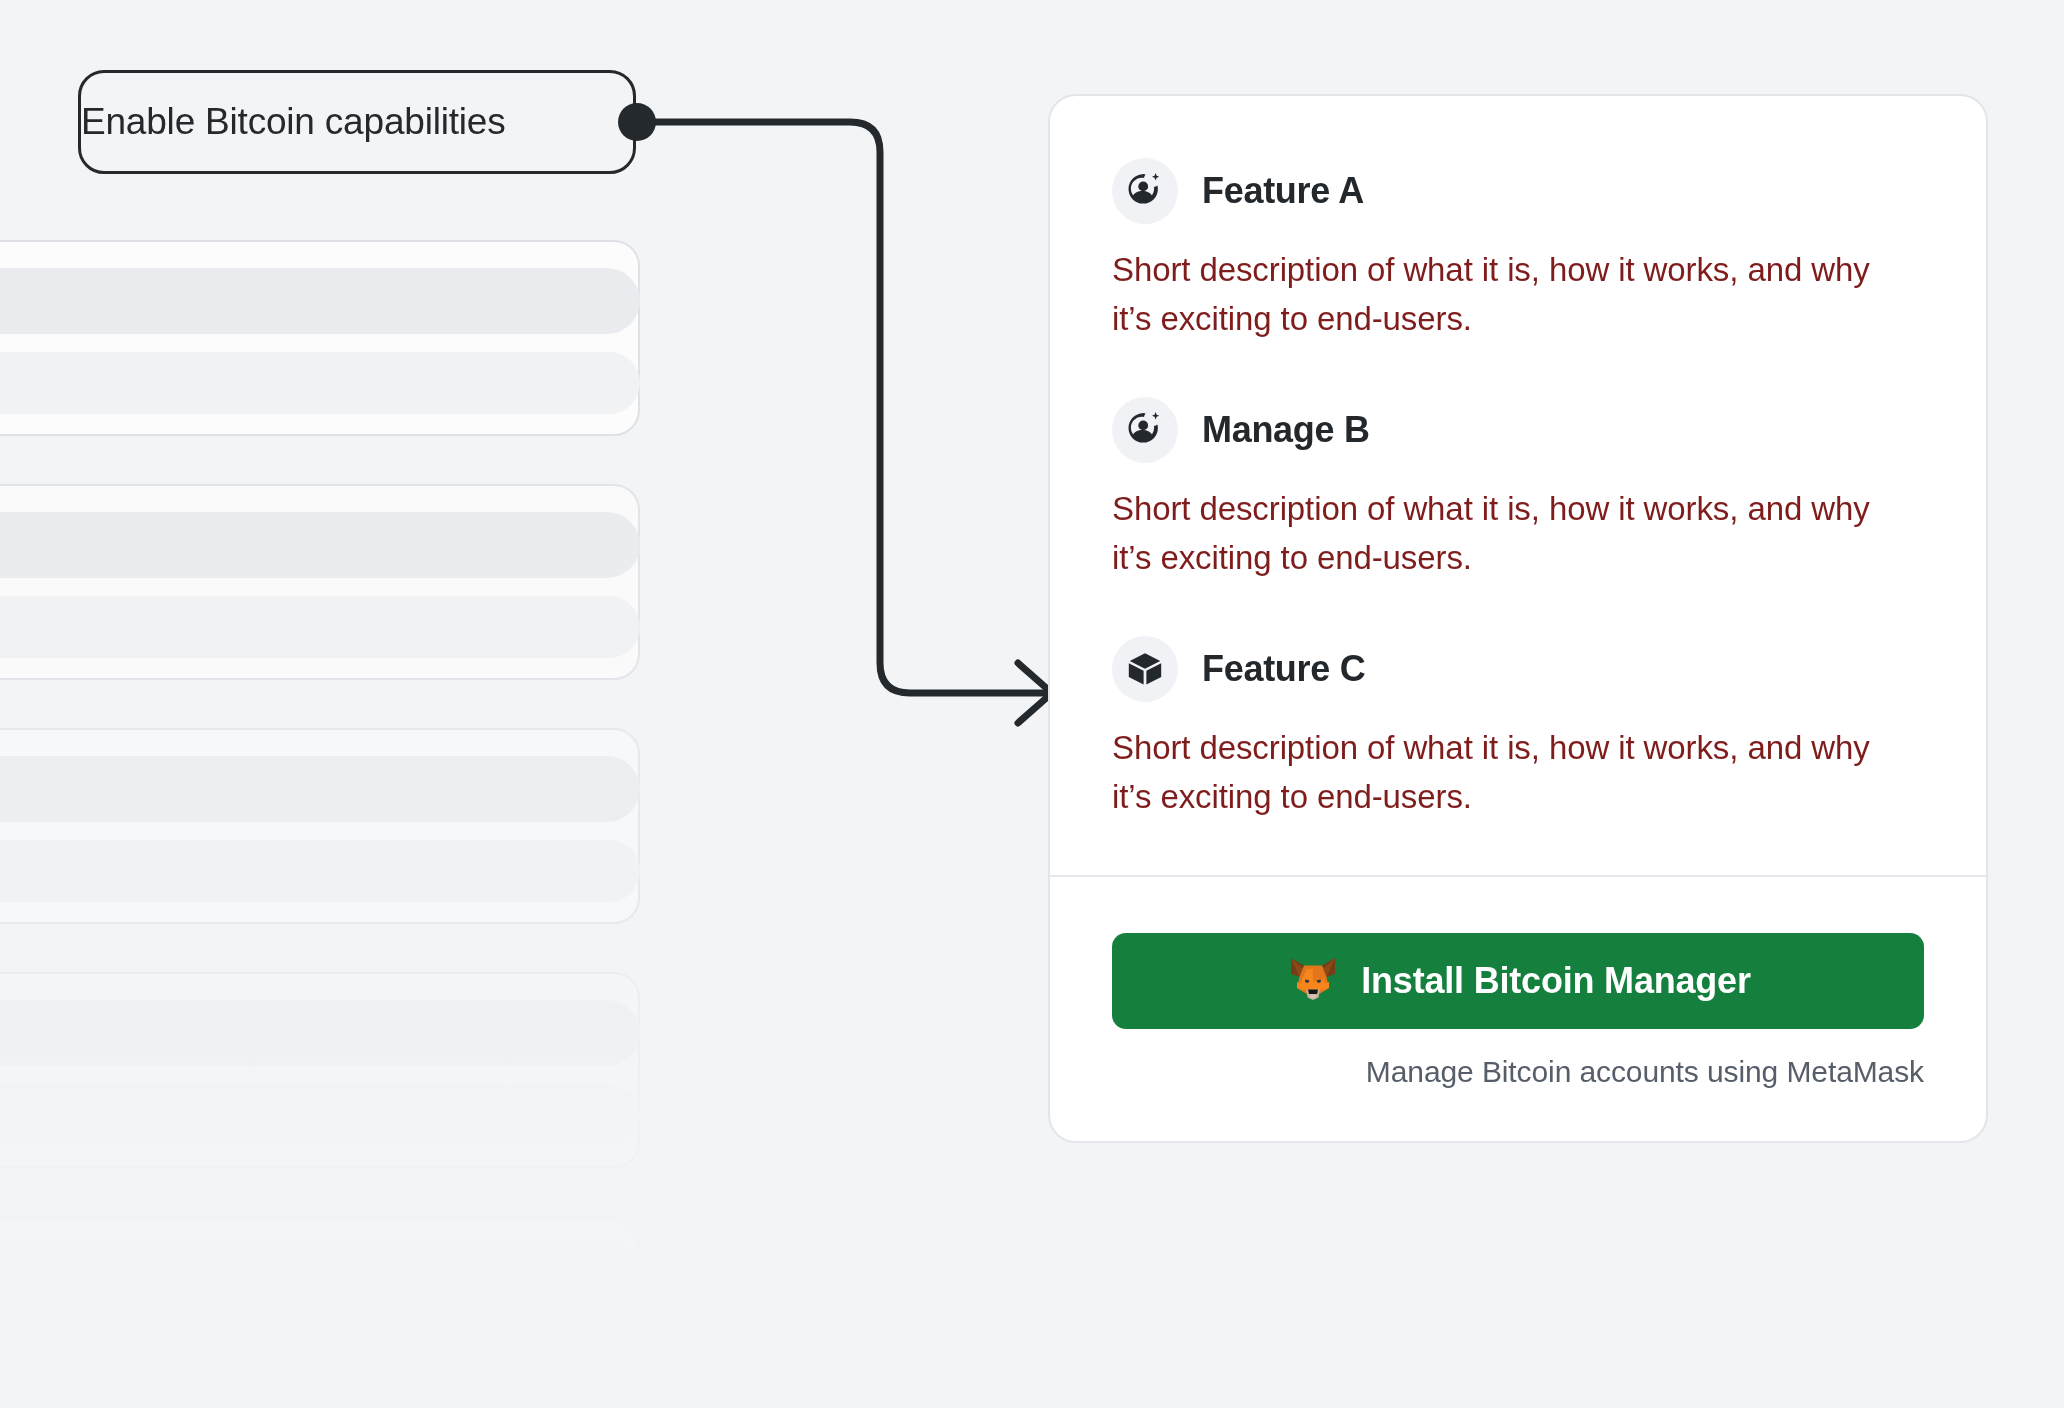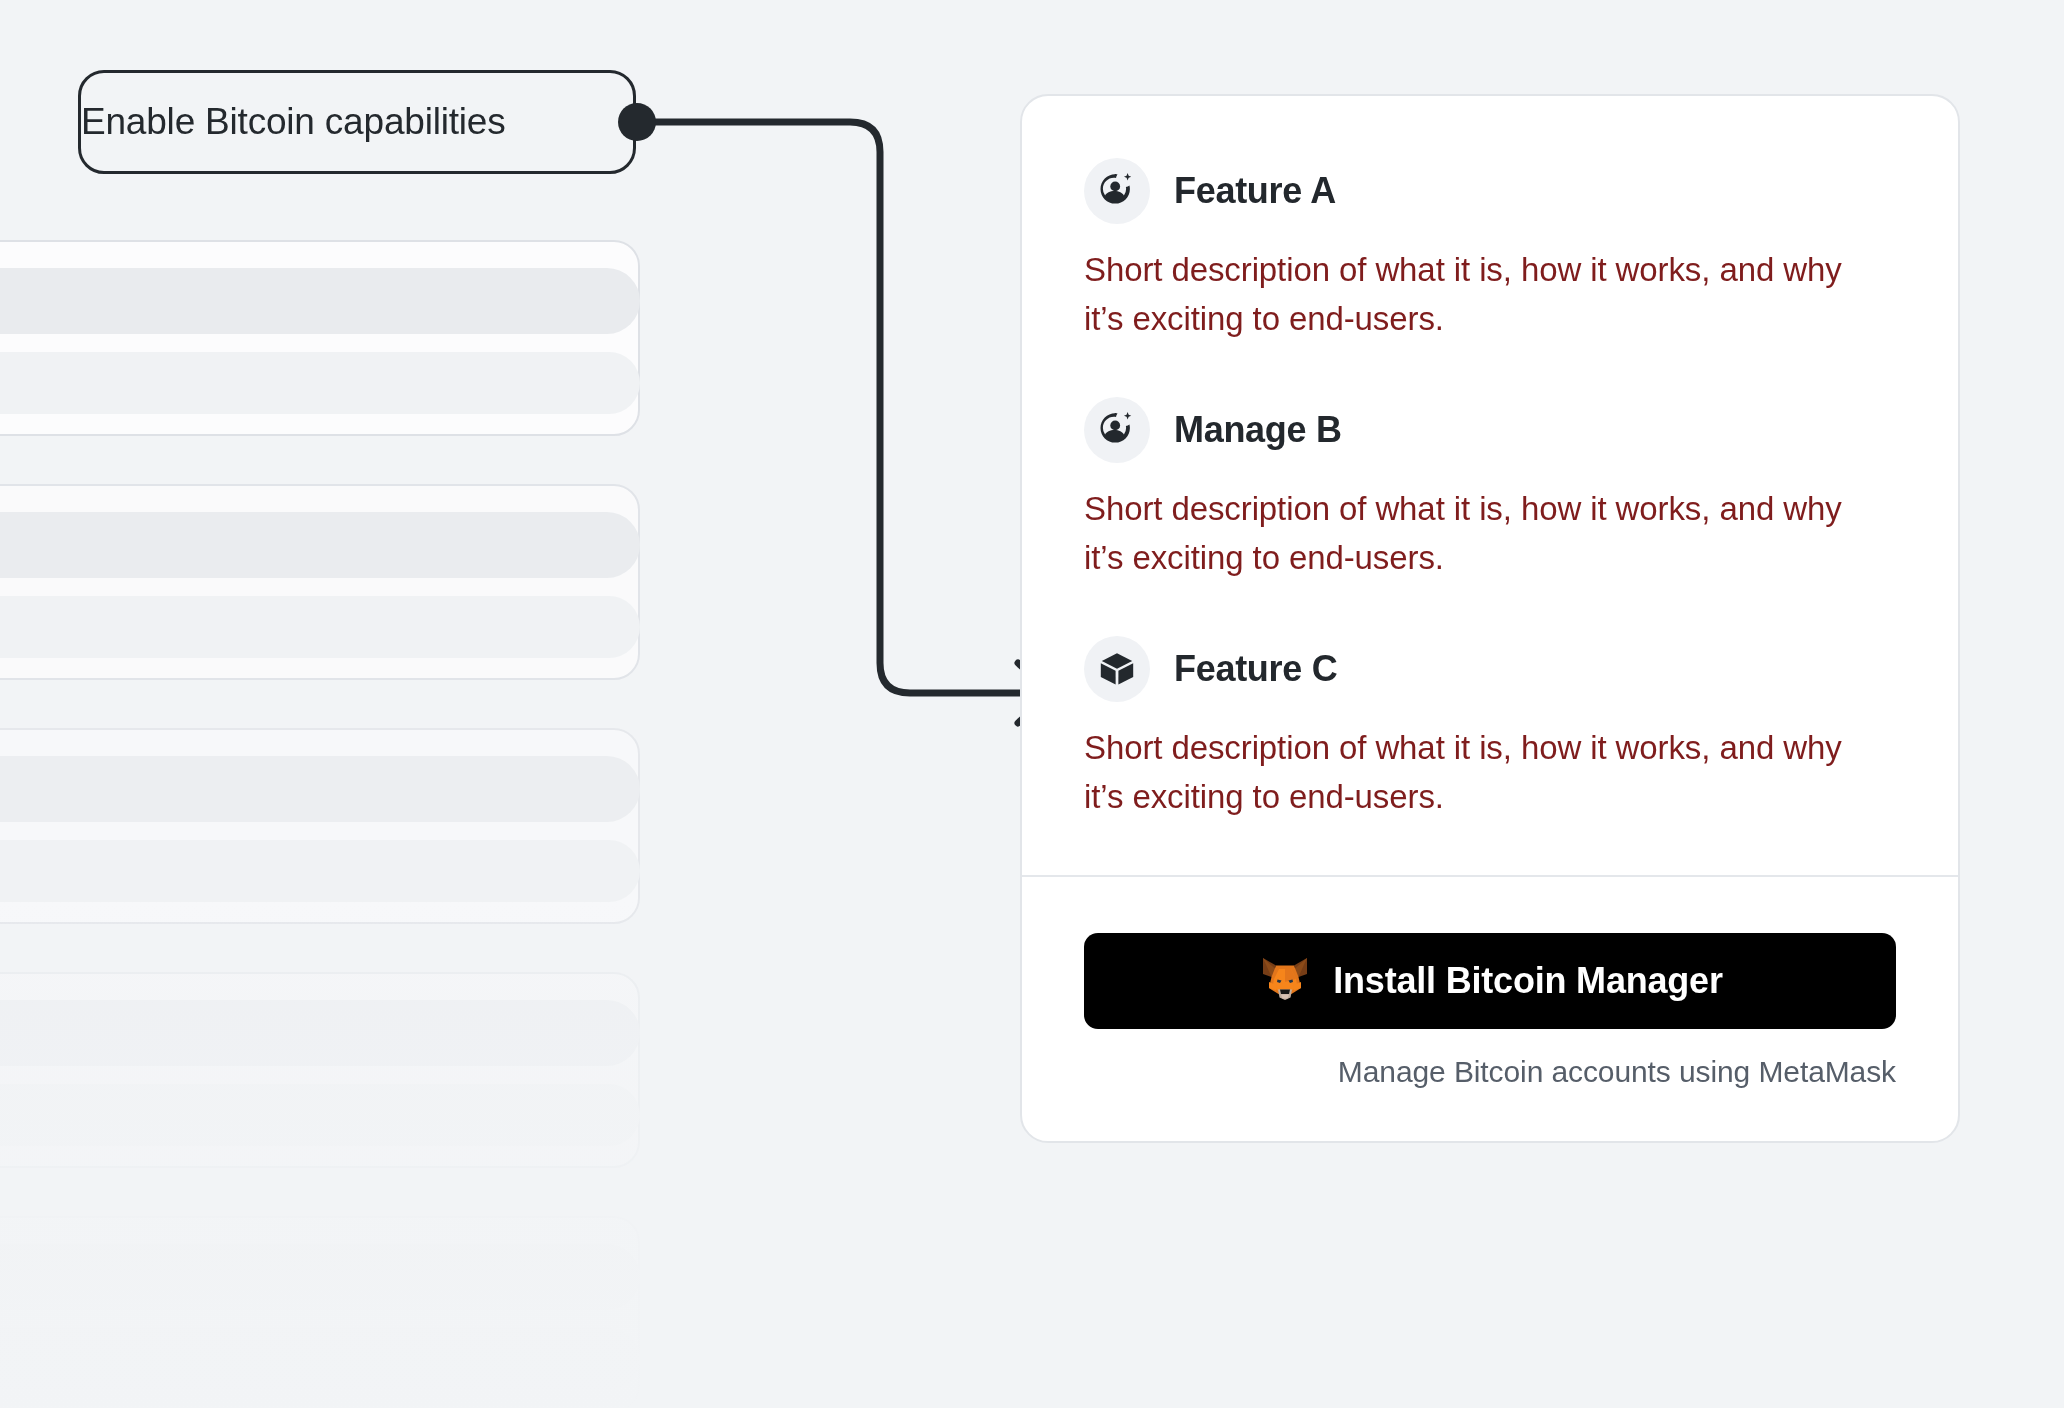--- a/index.html
+++ b/index.html
@@ -94,21 +94,21 @@
     left: 0;
     top: 0;
     width: 2064px;
     height: 1408px;
     pointer-events: none;
   }
 
   
   #feature-card {
     position: absolute;
-    left: 1020px;
+    left: 1048px;
     top: 94px;
     width: 940px;
     box-sizing: border-box;
     background: #FFFFFF;
     border: 2px solid #E2E5E9;
     border-radius: 28px;
     overflow: hidden;
   }
   #feature-list {
     padding: 62px 60px 54px 62px;
@@ -155,21 +155,21 @@
     width: 100%;
   }
 
   #install-section {
     padding: 56px 62px 52px 62px;
   }
   #install-button {
     width: 100%;
     box-sizing: border-box;
     height: 96px;
-    background: #000000;
+    background: #15803d;
     border: none;
     border-radius: 14px;
     display: flex;
     align-items: center;
     justify-content: center;
     gap: 20px;
     cursor: pointer;
   }
   #install-button-label {
     font-size: 36px;

